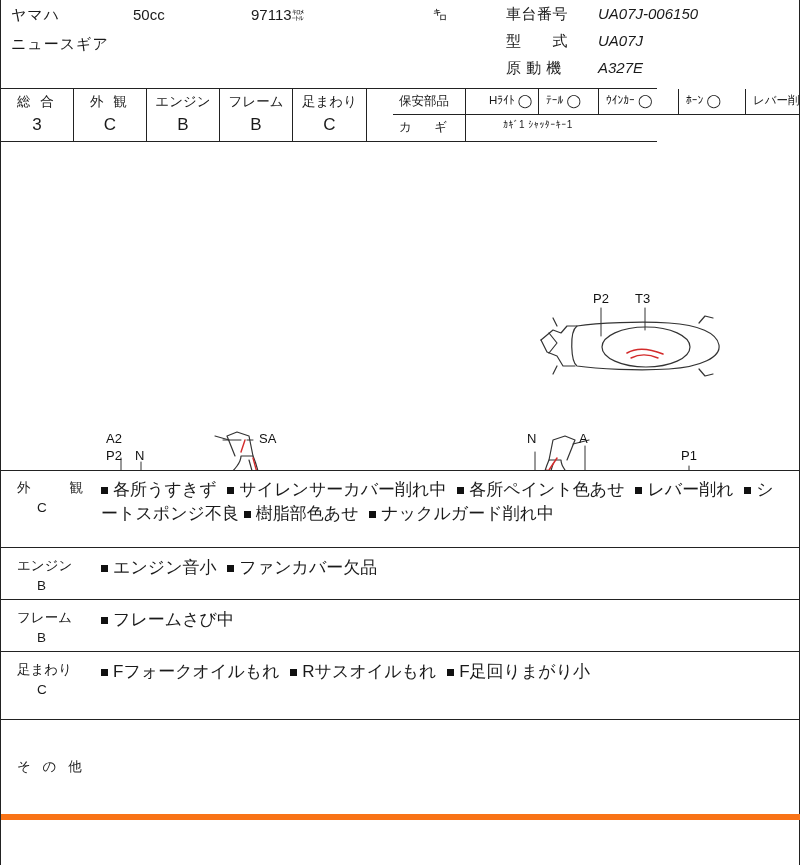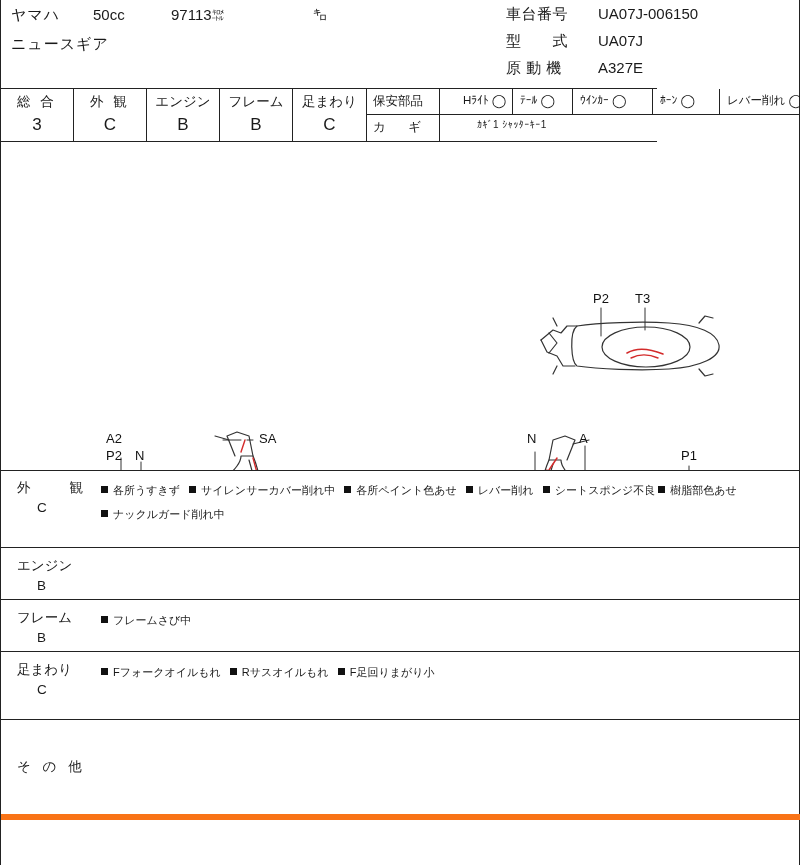--- a/index.html
+++ b/index.html
@@ -35,20 +35,21 @@
   }
   .hdr-left {
     position: absolute;
     left: 10px; top: 5px;
     width: 480px;
   }
   .hdr-row1 {
     display: flex;
     align-items: baseline;
     height: 24px;
+    gap: 40px;
   }
   .maker {
     font-size: 15px;
     letter-spacing: 1px;
     width: 82px;
   }
   .disp {
     font-size: 15px;
     width: 78px;
   }
@@ -78,20 +79,21 @@
     align-items: baseline;
     height: 27px;
     font-size: 15px;
   }
   .hdr-right .lbl {
     width: 92px;
     letter-spacing: 0.5px;
   }
   .hdr-right .val {
     font-size: 15px;
+    font-style: italic;
   }
 
   
   .grade {
     position: absolute;
     left: 0; top: 88px;
     width: 656px;
     height: 52px;
     border-top: 1px solid #222;
     border-bottom: 1px solid #222;
@@ -118,20 +120,21 @@
     position: absolute;
     left: 366px; top: 0;
     width: 434px;
     height: 52px;
   }
   .eq-row {
     position: relative;
     height: 26px;
     border-bottom: 1px solid #222;
     box-sizing: border-box;
+    margin-left: 26px;
   }
   .eq-row:last-child { border-bottom: none; }
   .eq-lbl {
     position: absolute;
     left: 6px; top: 4px;
     font-size: 12.5px;
   }
   .eq-lbl.sp { letter-spacing: 5px; }
   .eq-item {
     position: absolute;
@@ -188,21 +191,21 @@
   }
   .note-lbl .sp4 { letter-spacing: 4px; }
   .note-grade {
     position: absolute;
     left: 36px; top: 30px;
     font-size: 13.5px;
   }
   .note-body {
     margin-left: 100px;
     margin-right: 14px;
-    font-size: 11px;
+    font-size: 17px;
     line-height: 24px;
   }
   .note-body .itm {
     white-space: nowrap;
     margin-right: 6px;
   }
   .sq {
     display: inline-block;
     width: 7px;
     height: 7px;
@@ -467,20 +470,24 @@
         <span class="itm"><i class="sq"></i><span>レバー削れ</span></span>
         <span><i class="sq"></i><span>シートスポンジ不良</span></span>
         <span class="itm"><i class="sq"></i><span>樹脂部色あせ</span></span>
         <span class="itm"><i class="sq"></i><span>ナックルガード削れ中</span></span>
       </div>
     </div>
 
     <div class="note-row" style="min-height:52px;">
       <div class="note-lbl"><span>エンジン</span></div>
       <div class="note-grade">B</div>
+      <div class="note-body">
+        <span class="itm"><i class="sq"></i><span>エンジン音小</span></span>
+        <span class="itm"><i class="sq"></i><span>ファンカバー欠品</span></span>
+      </div>
     </div>
 
     <div class="note-row" style="min-height:52px;">
       <div class="note-lbl"><span>フレーム</span></div>
       <div class="note-grade">B</div>
       <div class="note-body">
         <span class="itm"><i class="sq"></i><span>フレームさび中</span></span>
       </div>
     </div>
 

